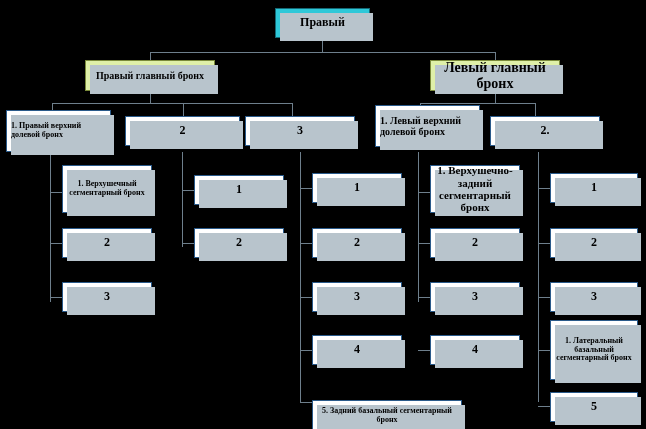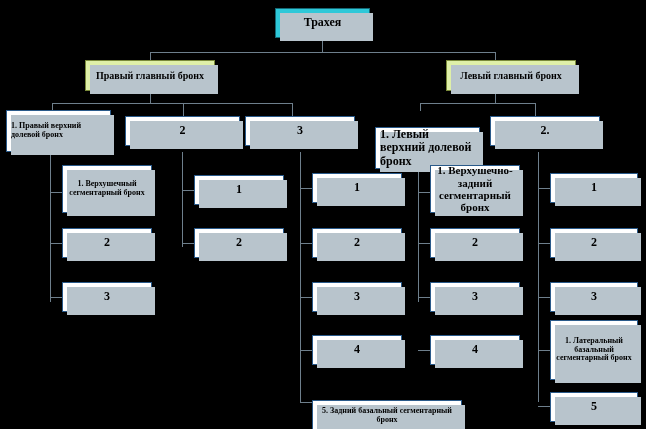--- a/index.html
+++ b/index.html
@@ -103,42 +103,42 @@
   <div class="line h" style="left:418px; top:350px; width:12px;"></div>
 
   <div class="line v" style="left:538px; top:152px; height:250px;"></div>
   <div class="line h" style="left:538px; top:188px; width:12px;"></div>
   <div class="line h" style="left:538px; top:243px; width:12px;"></div>
   <div class="line h" style="left:538px; top:297px; width:12px;"></div>
   <div class="line h" style="left:538px; top:350px; width:12px;"></div>
   <div class="line h" style="left:538px; top:406px; width:12px;"></div>
 
   <div class="node teal shadow" style="left:275px; top:8px; width:95px; height:30px; font-size:12px;">
-    <span class="txt">Трахея</span>
+    <span class="txt">Правый</span>
   </div>
 
   <div class="node lime shadow" style="left:85px; top:60px; width:130px; height:31px; font-size:10px;">
     <span class="txt">Правый главный бронх</span>
   </div>
 
-  <div class="node lime shadow" style="left:430px; top:60px; width:130px; height:31px; font-size:10px;margin-left:16px;">
+  <div class="node lime shadow" style="left:430px; top:60px; width:130px; height:31px; font-size:14px;">
     <span class="txt">Левый главный бронх</span>
   </div>
 
   <div class="node shadow left-align" style="left:6px; top:110px; width:105px; height:42px; font-size:8px;">
     <span class="txt">1. Правый верхний долевой бронх</span>
   </div>
   <div class="node shadow" style="left:125px; top:116px; width:115px; height:30px; font-size:12px;">
     <span class="txt">2</span>
   </div>
   <div class="node shadow" style="left:245px; top:116px; width:110px; height:30px; font-size:12px;">
     <span class="txt">3</span>
   </div>
 
-  <div class="node shadow left-align" style="left:375px; top:127px; width:105px; height:42px; font-size:12px;">
+  <div class="node shadow left-align" style="left:375px; top:105px; width:105px; height:42px; font-size:10px;">
     <span class="txt">1. Левый верхний долевой бронх</span>
   </div>
   <div class="node shadow" style="left:490px; top:116px; width:110px; height:30px; font-size:12px;">
     <span class="txt">2.</span>
   </div>
 
   <div class="node shadow" style="left:62px; top:165px; width:90px; height:48px; font-size:8px;">
     <span class="txt">1. Верхушечный сегментарный бронх</span>
   </div>
   <div class="node shadow" style="left:62px; top:228px; width:90px; height:30px; font-size:12px;">

